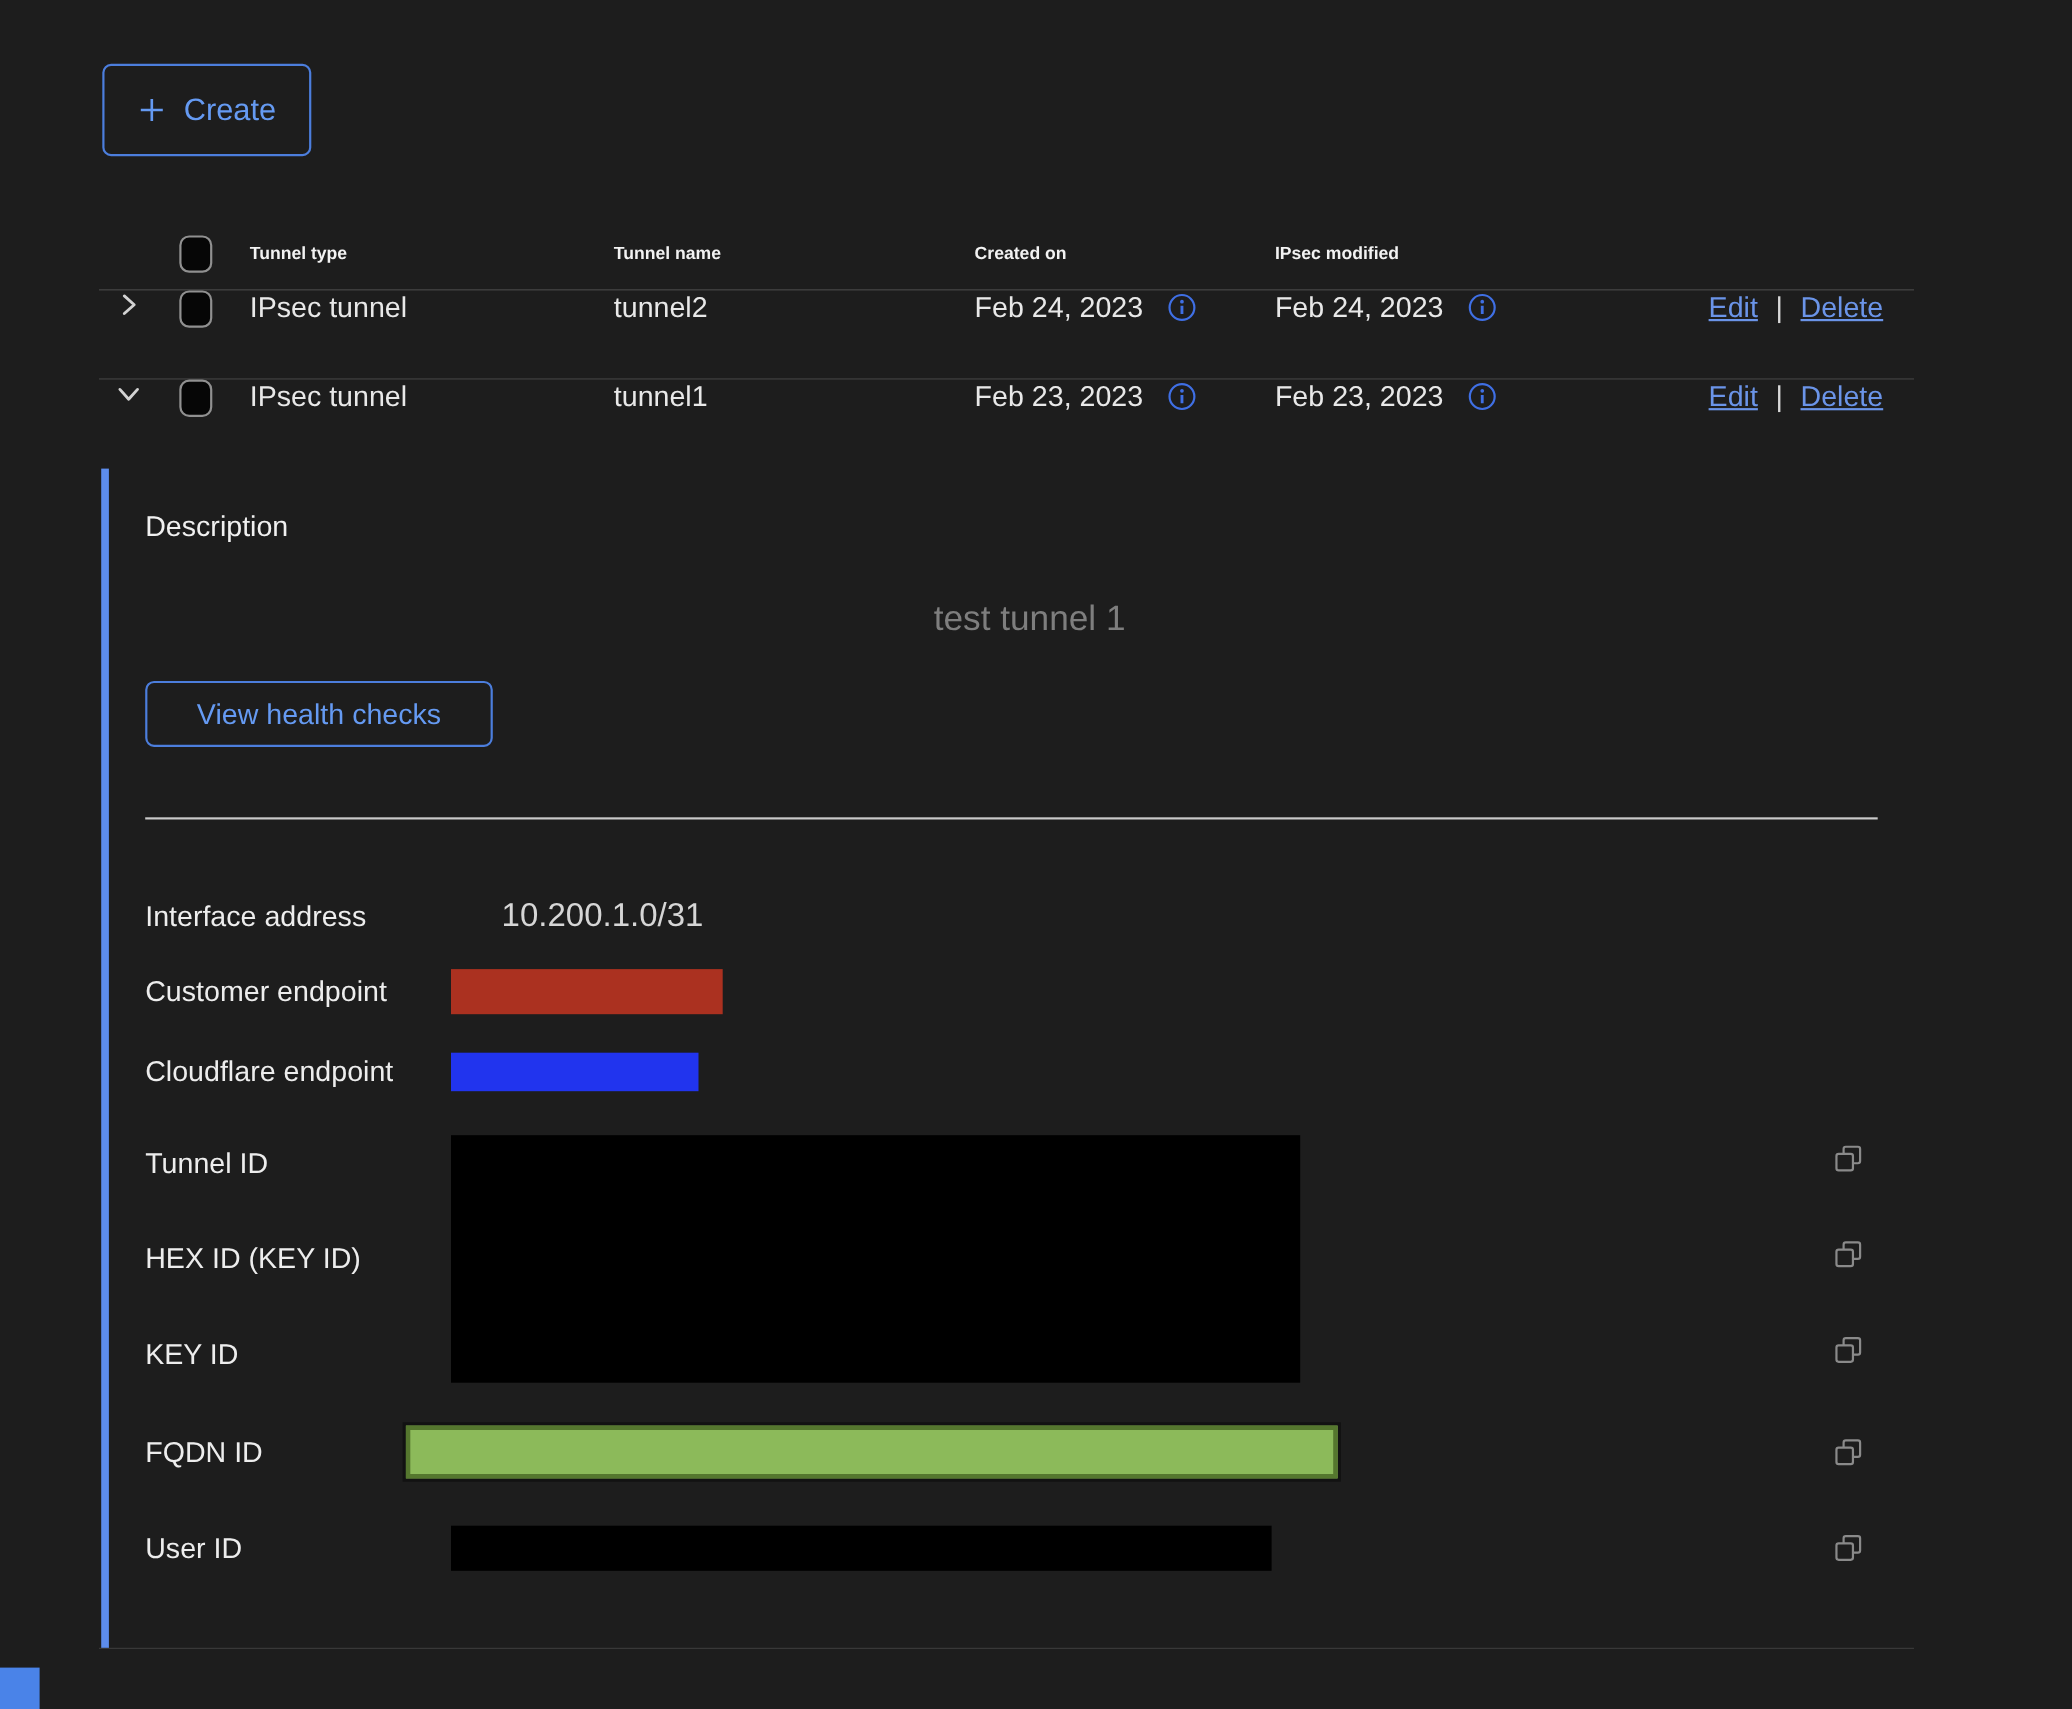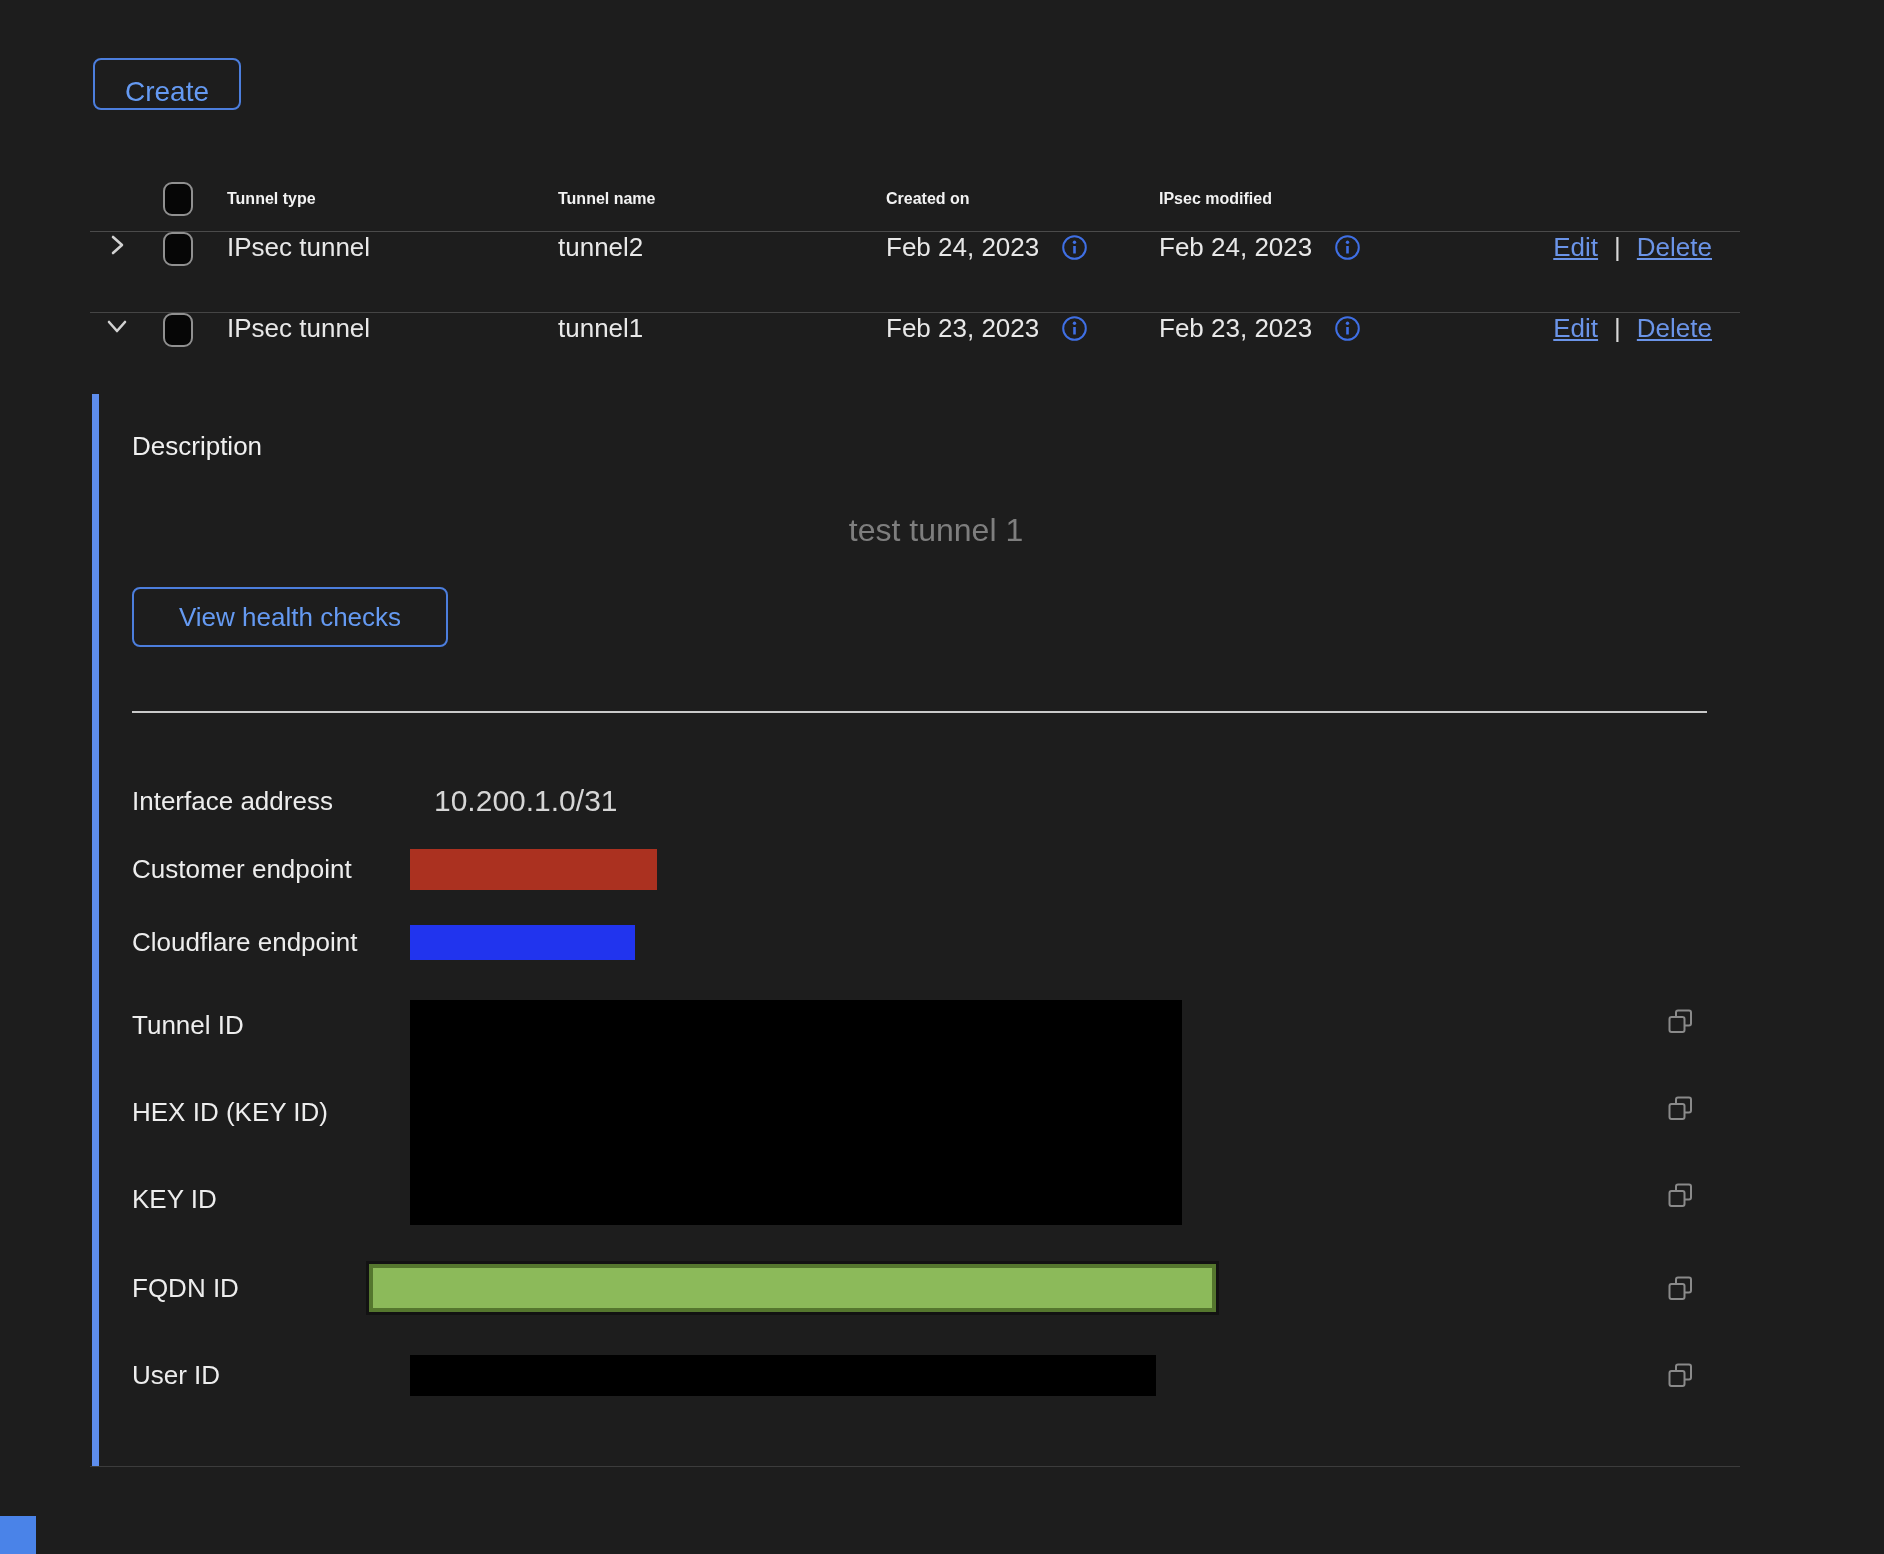--- a/index.html
+++ b/index.html
@@ -11,26 +11,25 @@
     font-family: "Liberation Sans", sans-serif;
     color: #ededed;
     overflow: hidden;
   }
   .content { position: absolute; left: 90px; top: 0; width: 1650px; }
 
   
   .create-btn {
     margin: 58px 0 0 3px;
     display: inline-flex; align-items: center; gap: 16px;
-    height: 52px; padding: 0 30px;
+    height: 84px; padding: 0 30px;
     background: transparent;
     border: 2px solid #4c7edd; border-radius: 8px;
     color: #659af2; font-size: 28px; font-family: inherit;
     cursor: pointer;
-    flex-direction: column;
   }
 
   
   .thead {
     margin-top: 56px; height: 66px;
     display: flex; align-items: center;
     border-bottom: 1px solid #4b4b4b;
     font-weight: bold; font-size: 16px; color: #f2f2f2;
   }
   .trow {
@@ -66,21 +65,21 @@
   .health-btn {
     margin-top: 42px; width: 316px; height: 60px;
     display: flex; align-items: center; justify-content: center;
     background: transparent; border: 2px solid #4c7edd; border-radius: 8px;
     color: #659af2; font-size: 26px; font-family: inherit; cursor: pointer;
   }
   .panel-divider { margin-top: 64px; margin-right: 33px; height: 2px; background: #c9c9c9; }
 
   .detail-row { display: flex; align-items: center; }
   .d-label { width: 278px; flex: none; font-size: 26px; color: #ededed; }
-  .row-interface { margin-top: 56px; height: 64px; }
+  .row-interface { margin-top: 56px; height: 64px; gap: 22px; }
   .d-value { padding-left: 24px; font-size: 30px; color: #d6d6d6; text-align: center; }
   .row-endpoint { height: 73px; }
   .red-block  { width: 247px; height: 41px; }
   .blue-block { width: 225px; height: 35px; }
 
   .big-group {
     margin-top: 21px;
     display: grid;
     grid-template-columns: 278px 772px 1fr;
     grid-template-rows: 87px 87px 87px;

